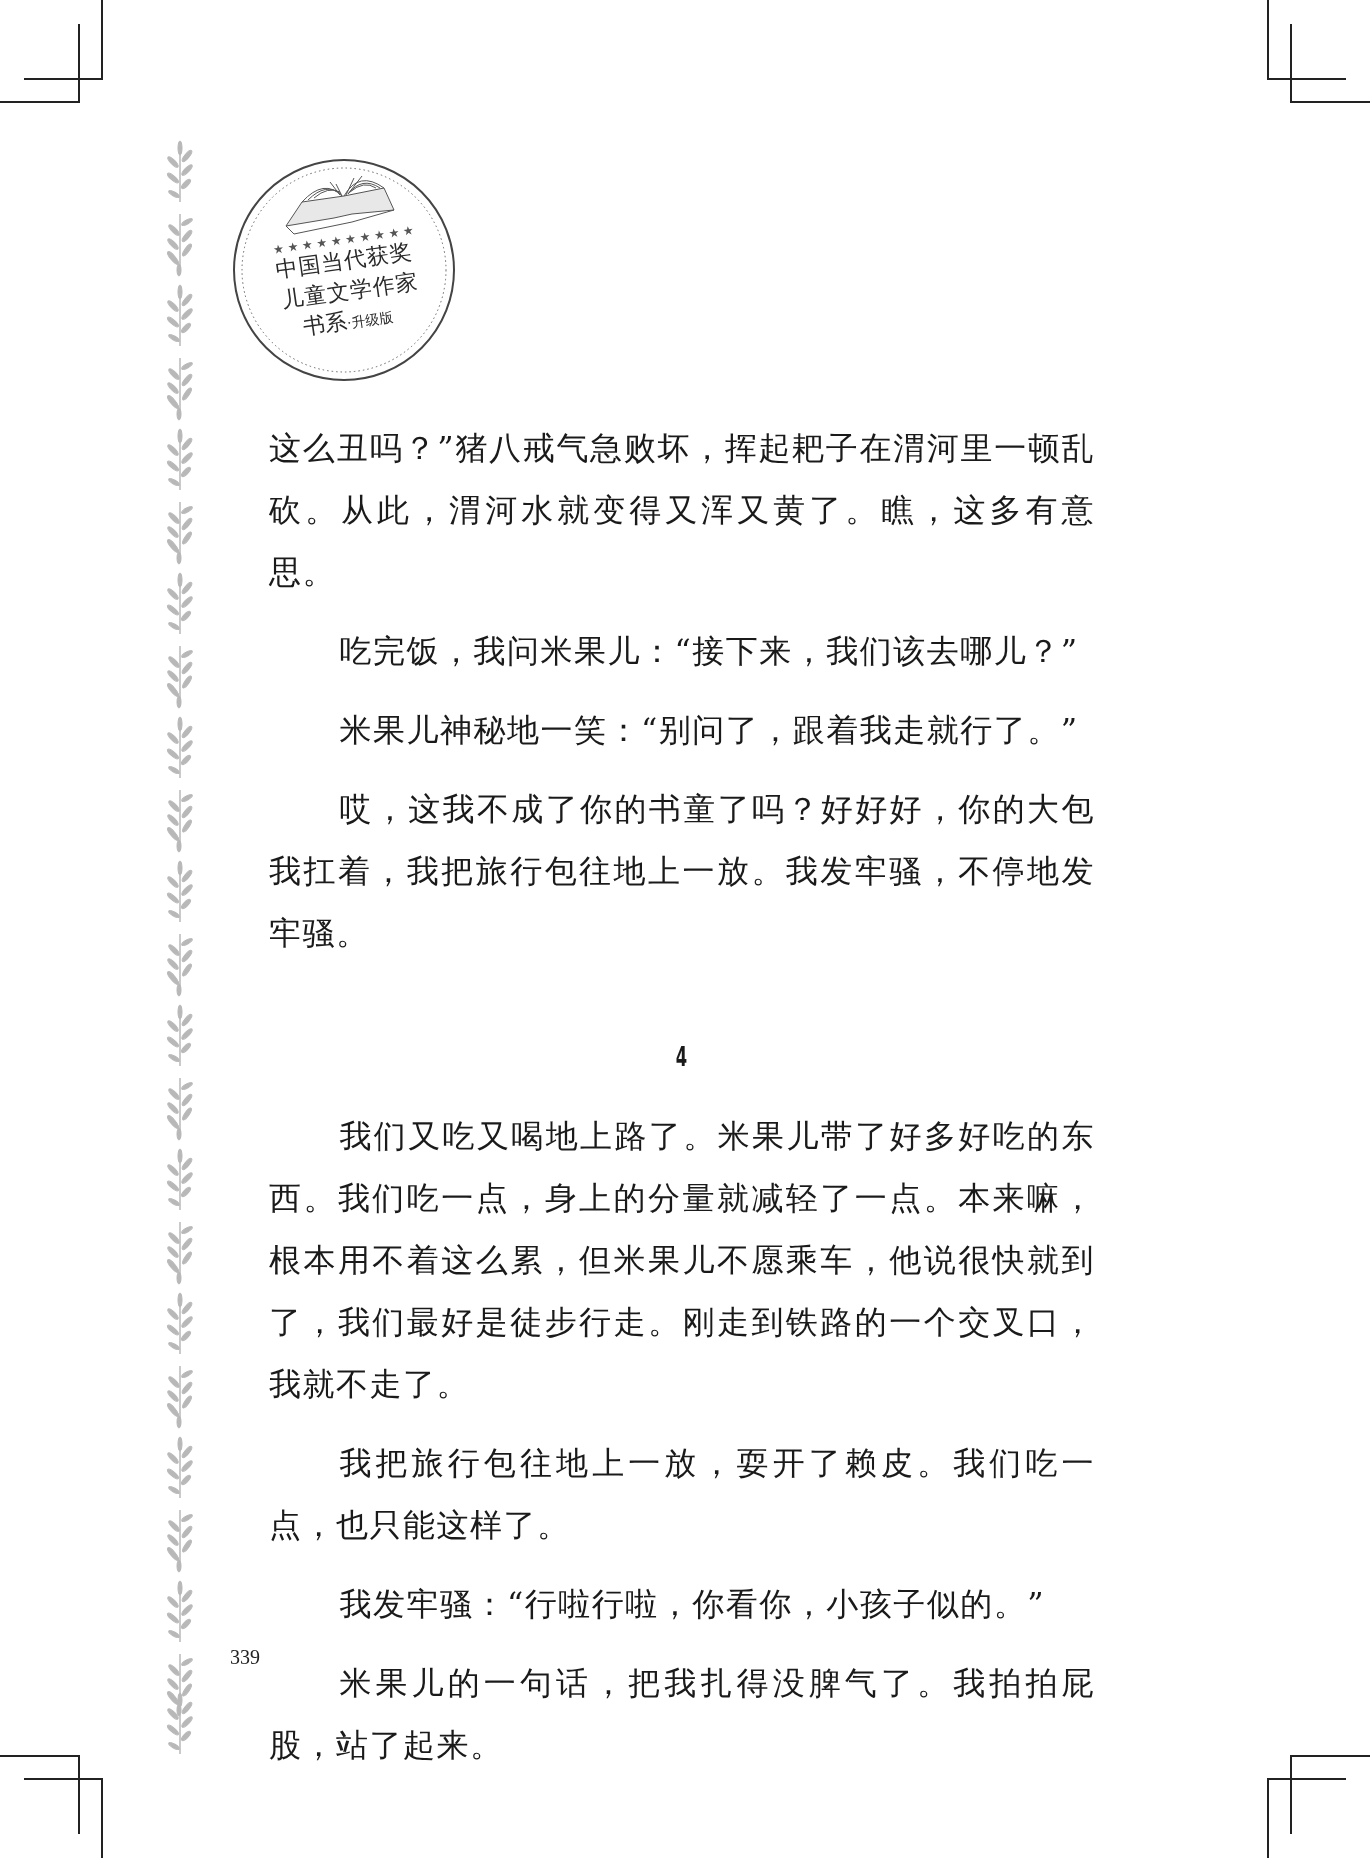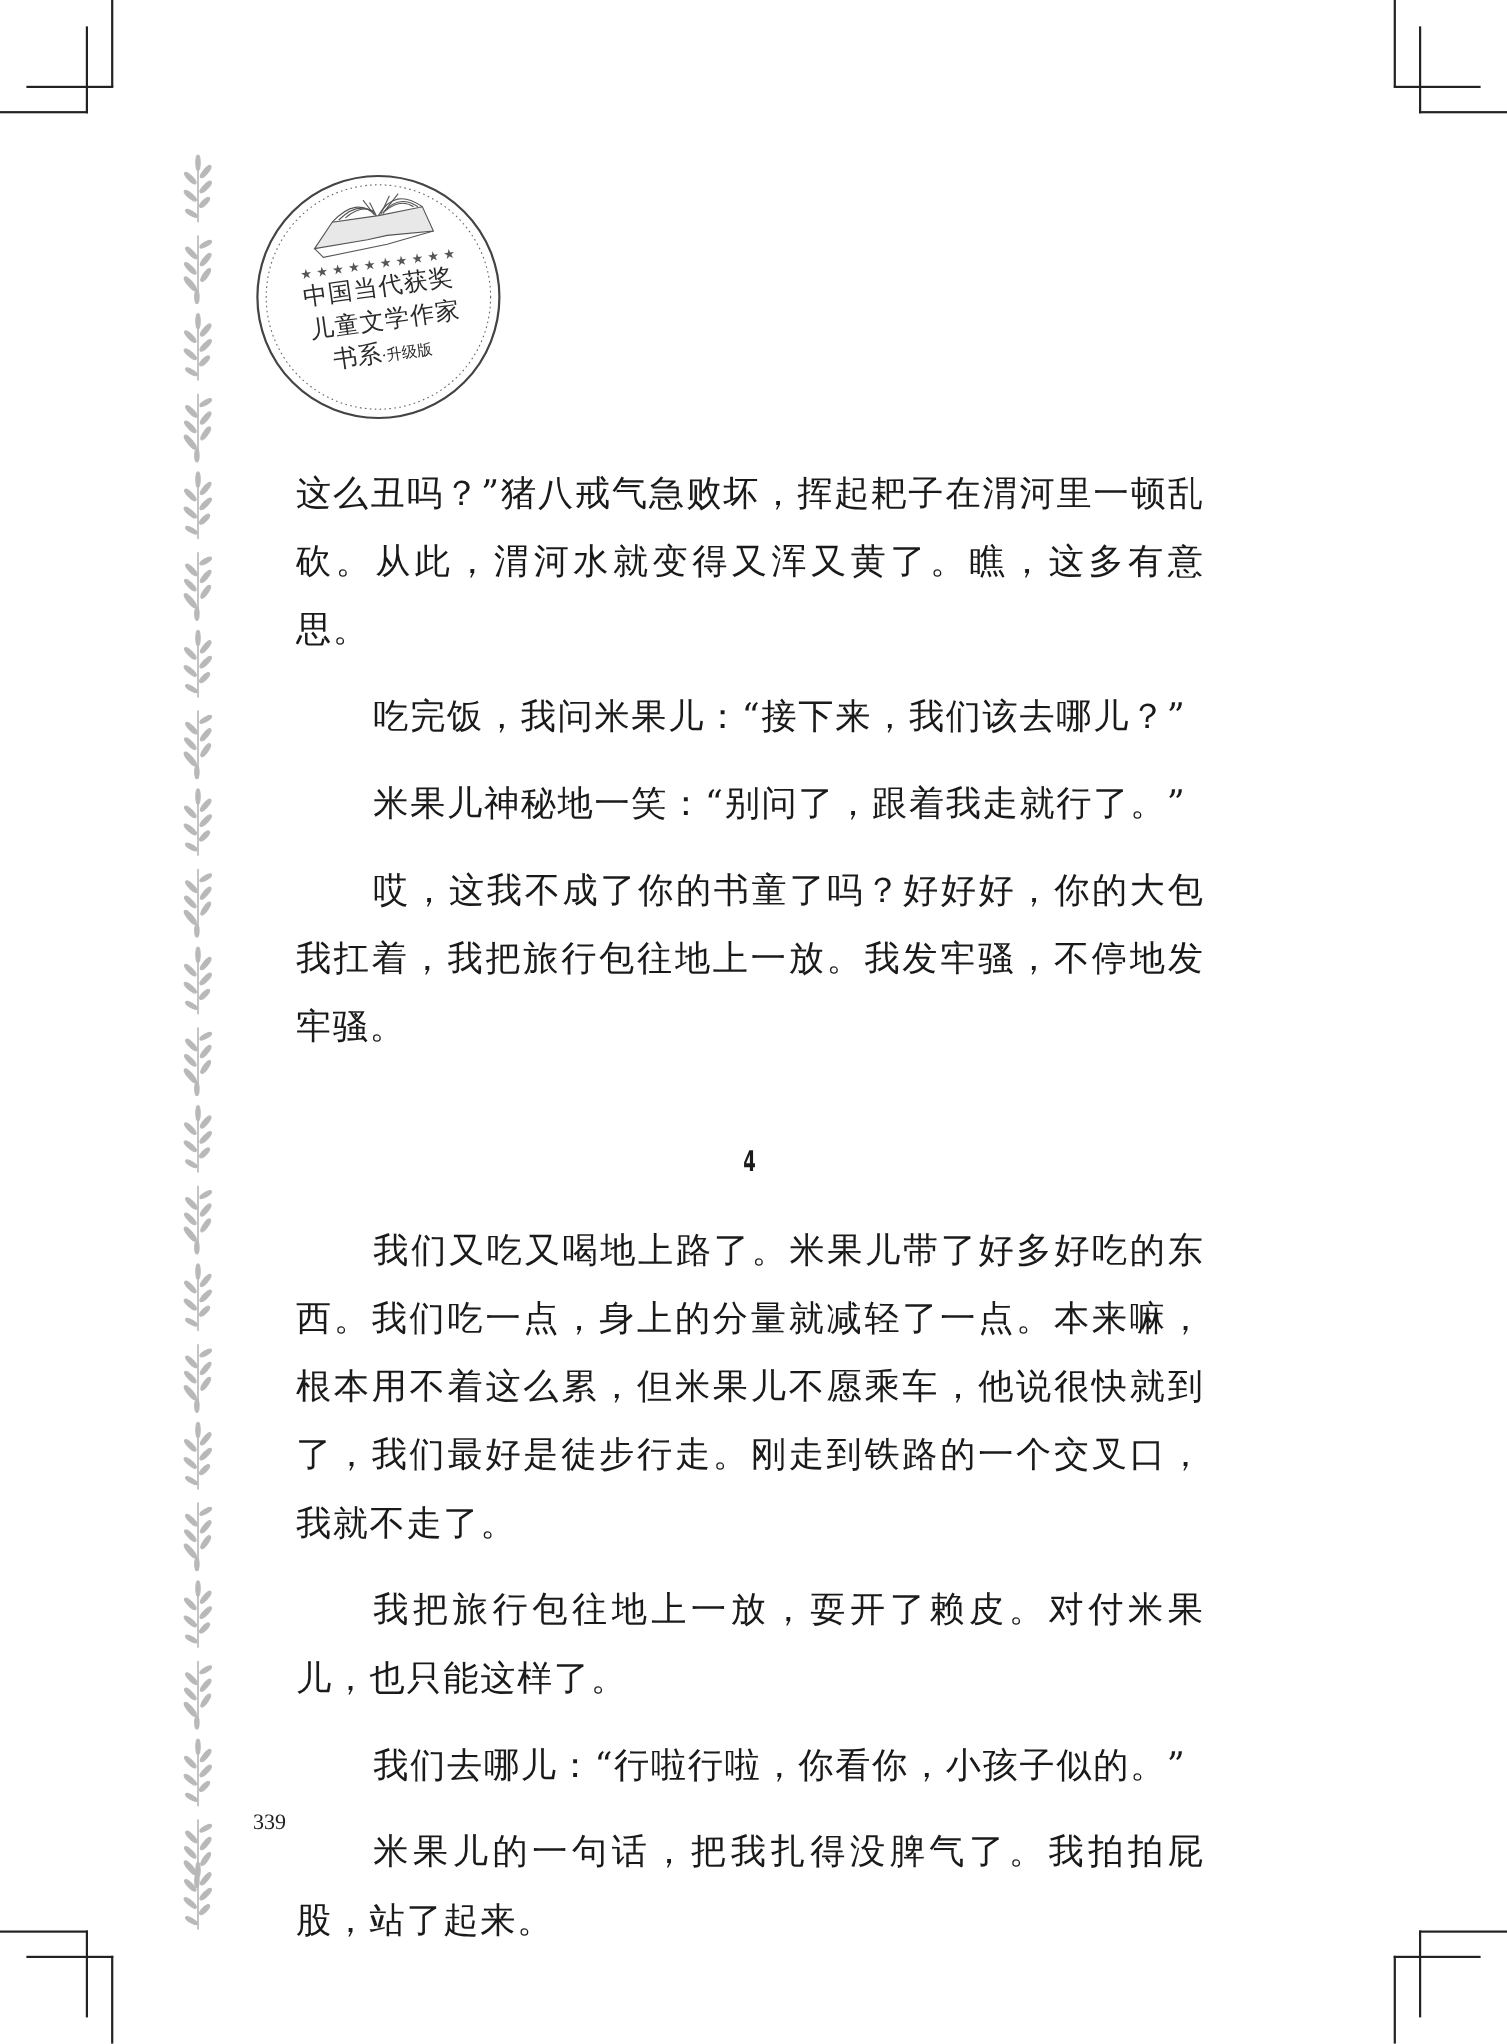--- a/index.html
+++ b/index.html
@@ -139,18 +139,18 @@
 
 <div class="text-block">
   <p class="para noindent">这么丑吗？”猪八戒气急败坏，挥起耙子在渭河里一顿乱砍。从此，渭河水就变得又浑又黄了。瞧，这多有意思。</p>
   <p class="para">吃完饭，我问米果儿：“接下来，我们该去哪儿？”</p>
   <p class="para">米果儿神秘地一笑：“别问了，跟着我走就行了。”</p>
   <p class="para">哎，这我不成了你的书童了吗？好好好，你的大包我扛着，我把旅行包往地上一放。我发牢骚，不停地发牢骚。</p>
 
   <div class="section-num">4</div>
 
   <p class="para">我们又吃又喝地上路了。米果儿带了好多好吃的东西。我们吃一点，身上的分量就减轻了一点。本来嘛，根本用不着这么累，但米果儿不愿乘车，他说很快就到了，我们最好是徒步行走。刚走到铁路的一个交叉口，我就不走了。</p>
-  <p class="para">我把旅行包往地上一放，耍开了赖皮。对付米果儿，也只能这样了。</p>
-  <p class="para">我们去哪儿：“行啦行啦，你看你，小孩子似的。”</p>
+  <p class="para">我把旅行包往地上一放，耍开了赖皮。我们吃一点，也只能这样了。</p>
+  <p class="para">我发牢骚：“行啦行啦，你看你，小孩子似的。”</p>
   <p class="para">米果儿的一句话，把我扎得没脾气了。我拍拍屁股，站了起来。</p>
 </div>
 
 <div class="page-number">339</div>
 
 </body></html>

